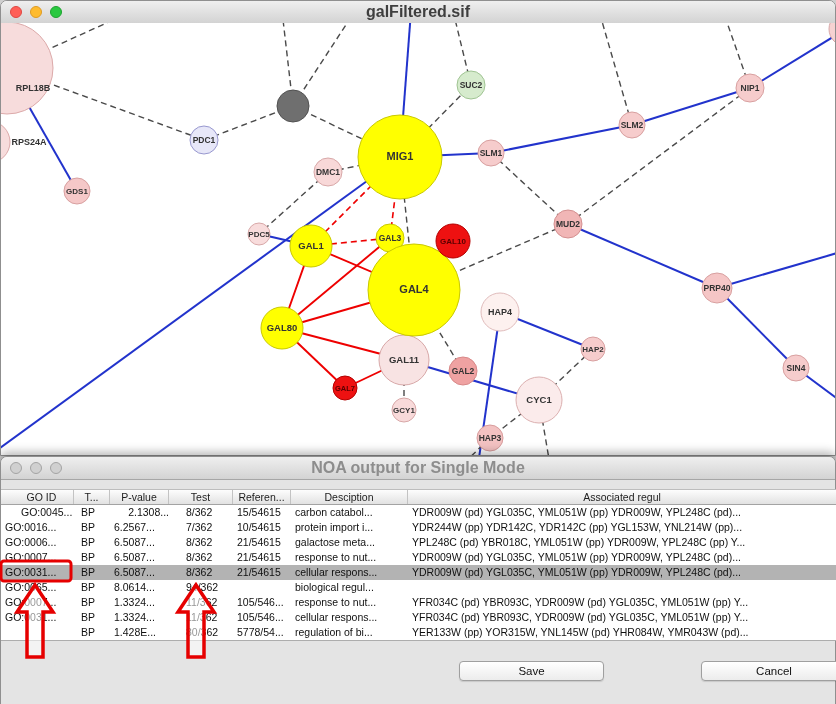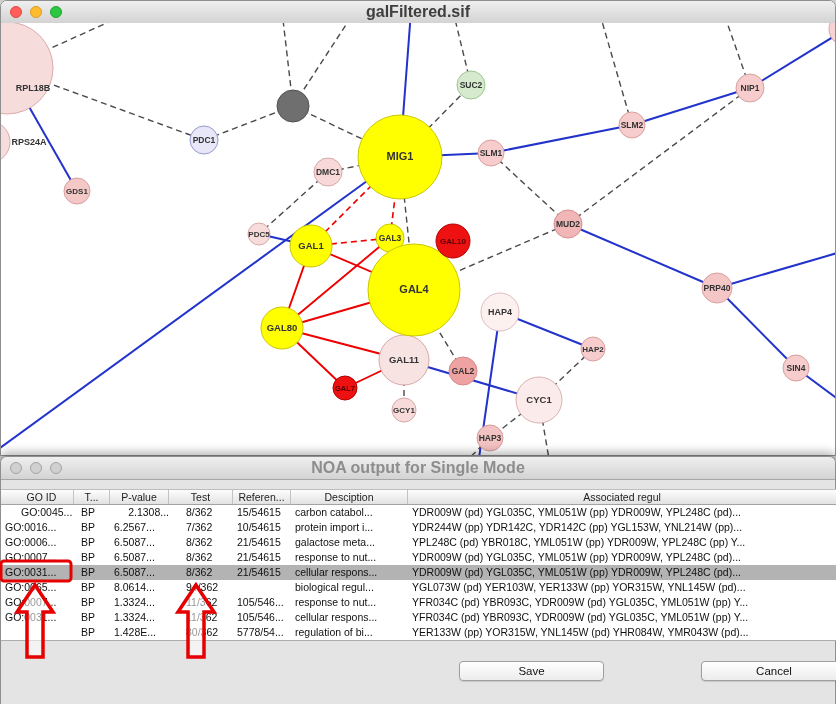--- a/index.html
+++ b/index.html
@@ -299,21 +299,20 @@
             <div class="td col5" style="width: 117px;">cellular respons...</div>
             <div class="td col6" style="width: 429px;">YDR009W (pd) YGL035C, YML051W (pp) YDR009W, YPL248C (pd)...</div>
           </div>
           <div class="tr">
             <div class="td col0" style="width: 73px;">GO:0065...</div>
             <div class="td col1" style="width: 36px;">BP</div>
             <div class="td col2" style="width: 59px;">8.0614...</div>
             <div class="td col3" style="width: 64px;">94/362</div>
             <div class="td col4" style="width: 58px; margin-top: 14px;">7260/54...</div>
             <div class="td col5" style="width: 117px;">biological regul...</div>
-            <div class="td col6" style="width: 429px;">YGL073W (pd) YER103W, YER133W (pp) YOR315W, YNL145W (pd)...</div>
           </div>
           <div class="tr">
             <div class="td col0" style="width: 73px;">GO:0007...</div>
             <div class="td col1" style="width: 36px;">BP</div>
             <div class="td col2" style="width: 59px;">1.3324...</div>
             <div class="td col3" style="width: 64px;">11/362</div>
             <div class="td col4" style="width: 58px;">105/546...</div>
             <div class="td col5" style="width: 117px;">response to nut...</div>
             <div class="td col6" style="width: 429px;">YFR034C (pd) YBR093C, YDR009W (pd) YGL035C, YML051W (pp) Y...</div>
           </div>

